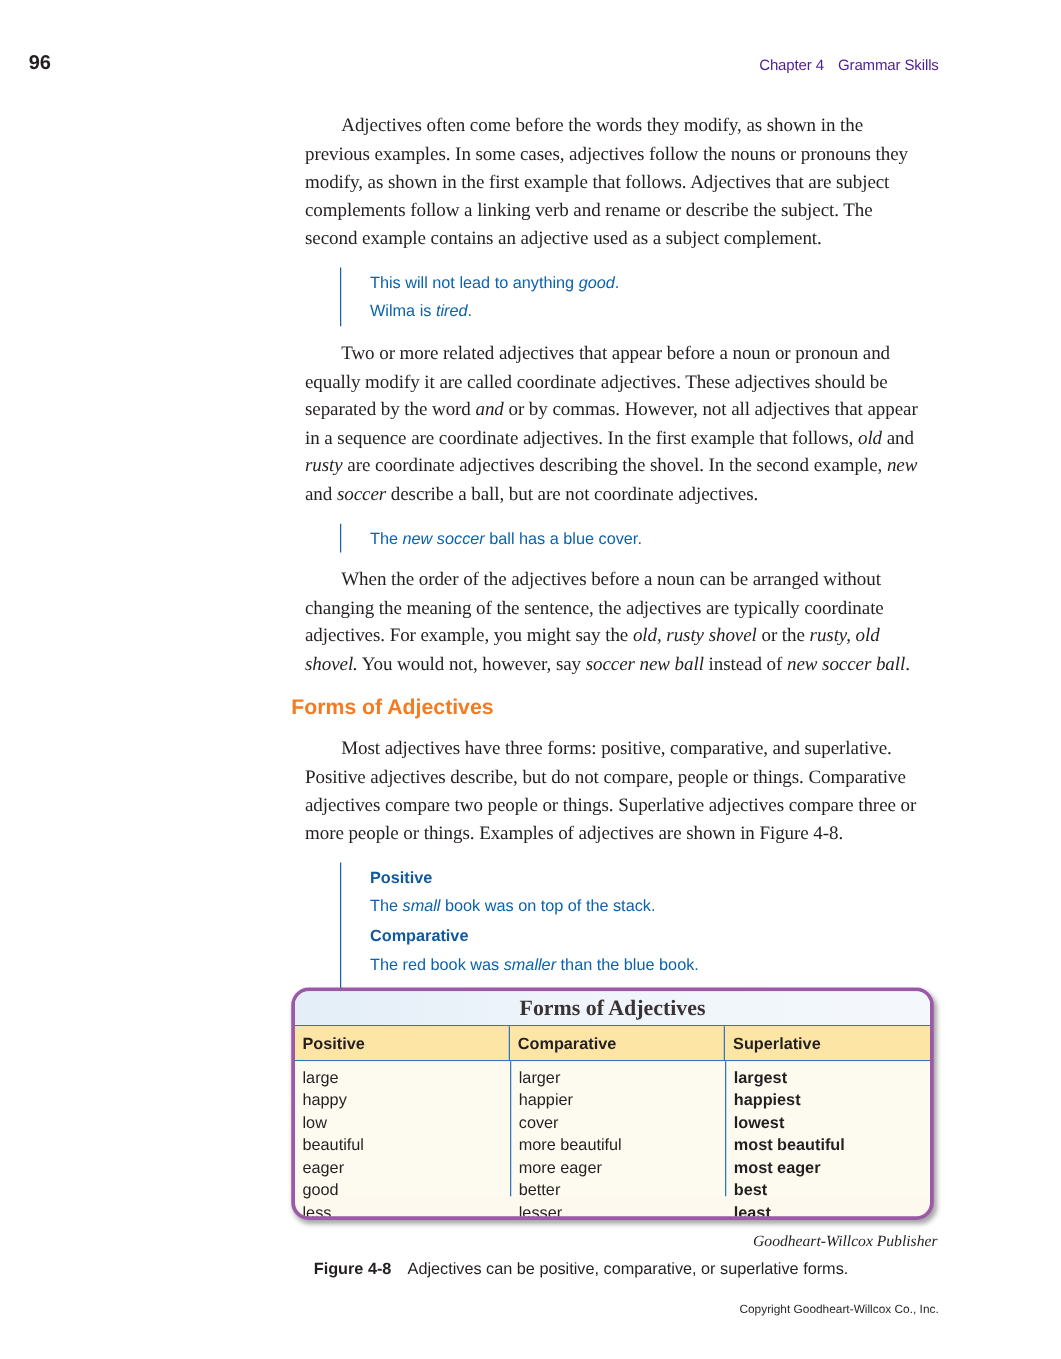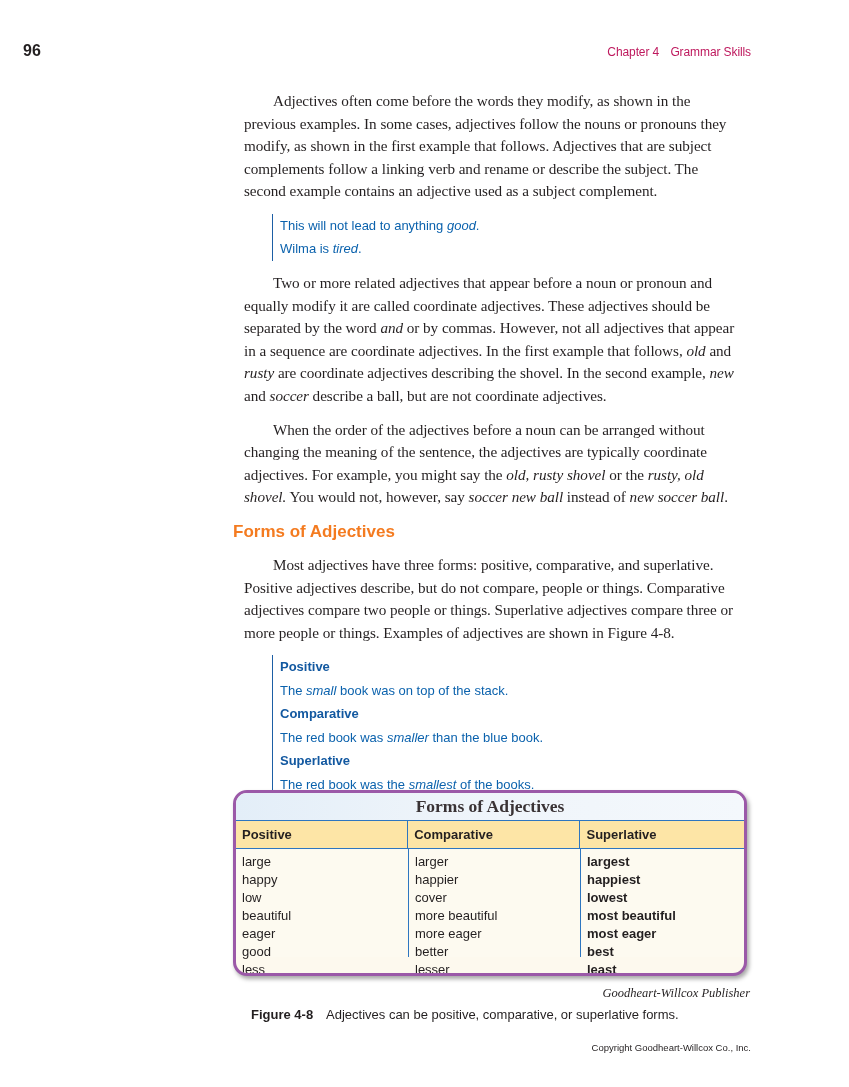--- a/index.html
+++ b/index.html
@@ -4,34 +4,34 @@
   <style>
     html, body { margin: 0; padding: 0; background: #ffffff; }
     body { width: 849px; height: 1087px; position: relative; overflow: hidden; }
 
     .page-number {
       position: absolute; left: 23px; top: 42px;
       font-family: "Liberation Sans", sans-serif; font-weight: bold; font-size: 16px; color: #231f20;
     }
     .running-head {
       position: absolute; right: 98px; top: 45px;
-      font-family: "Liberation Sans", sans-serif; font-size: 12px; color: #be185d; letter-spacing: -0.1px;
+      font-family: "Liberation Sans", sans-serif; font-size: 12px; color: #4c1d95; letter-spacing: -0.1px;
     }
     .running-head .chap { margin-right: 8px; }
 
     .content { position: absolute; left: 233px; top: 79px; width: 518px; }
 
     .body-p {
       font-family: "Liberation Serif", serif; font-size: 15.2px; line-height: 22.6px;
       color: #231f20; margin: 11px; text-indent: 29px; letter-spacing: -0.05px;
     }
     .body-p i { font-style: italic; }
 
     .examples {
-      margin: 2px 0 6px 39px; padding-left: 7px; border-left: 1.5px solid #1d5fa5;
+      margin: 2px 0 6px 39px; padding-left: 23px; border-left: 1.5px solid #1d5fa5;
       font-family: "Liberation Sans", sans-serif; font-size: 13px; color: #0b62ad;
     }
     .examples .ex { line-height: 23.5px; height: 23.5px; }
     .examples .ex-label { font-weight: bold; color: #1258a0; }
 
     .section-head {
       font-family: "Liberation Sans", sans-serif; font-weight: bold; font-size: 17px;
       color: #f47b20; margin: 12px 0 8px 0; line-height: 22px;
     }
 
@@ -92,20 +92,21 @@
   <p class="body-p">Adjectives often come before the words they modify, as shown in the previous examples. In some cases, adjectives follow the nouns or pronouns they modify, as shown in the first example that follows. Adjectives that are subject complements follow a linking verb and rename or describe the subject. The second example contains an adjective used as a subject complement.</p>
 
   <div class="examples">
     <div class="ex"><span>This will not lead to anything </span><i>good</i><span>.</span></div>
     <div class="ex"><span>Wilma is </span><i>tired</i><span>.</span></div>
   </div>
 
   <p class="body-p"><span>Two or more related adjectives that appear before a noun or pronoun and equally modify it are called coordinate adjectives. These adjectives should be separated by the word </span><i>and</i><span> or by commas. However, not all adjectives that appear in a sequence are coordinate adjectives. In the first example that follows, </span><i>old</i><span> and </span><i>rusty</i><span> are coordinate adjectives describing the shovel. In the second example, </span><i>new</i><span> and </span><i>soccer</i><span> describe a ball, but are not coordinate adjectives.</span></p>
 
   <div class="examples">
+    <div class="ex"><span>The </span><i>new soccer</i><span> ball has a blue cover.</span></div>
   </div>
 
   <p class="body-p"><span>When the order of the adjectives before a noun can be arranged without changing the meaning of the sentence, the adjectives are typically coordinate adjectives. For example, you might say the </span><i>old, rusty shovel</i><span> or the </span><i>rusty, old shovel.</i><span> You would not, however, say </span><i>soccer new ball</i><span> instead of </span><i>new soccer ball</i><span>.</span></p>
 
   <div class="section-head">Forms of Adjectives</div>
 
   <p class="body-p">Most adjectives have three forms: positive, comparative, and superlative. Positive adjectives describe, but do not compare, people or things. Comparative adjectives compare two people or things. Superlative adjectives compare three or more people or things. Examples of adjectives are shown in Figure 4-8.</p>
 
   <div class="examples">
     <div class="ex ex-label">Positive</div>

